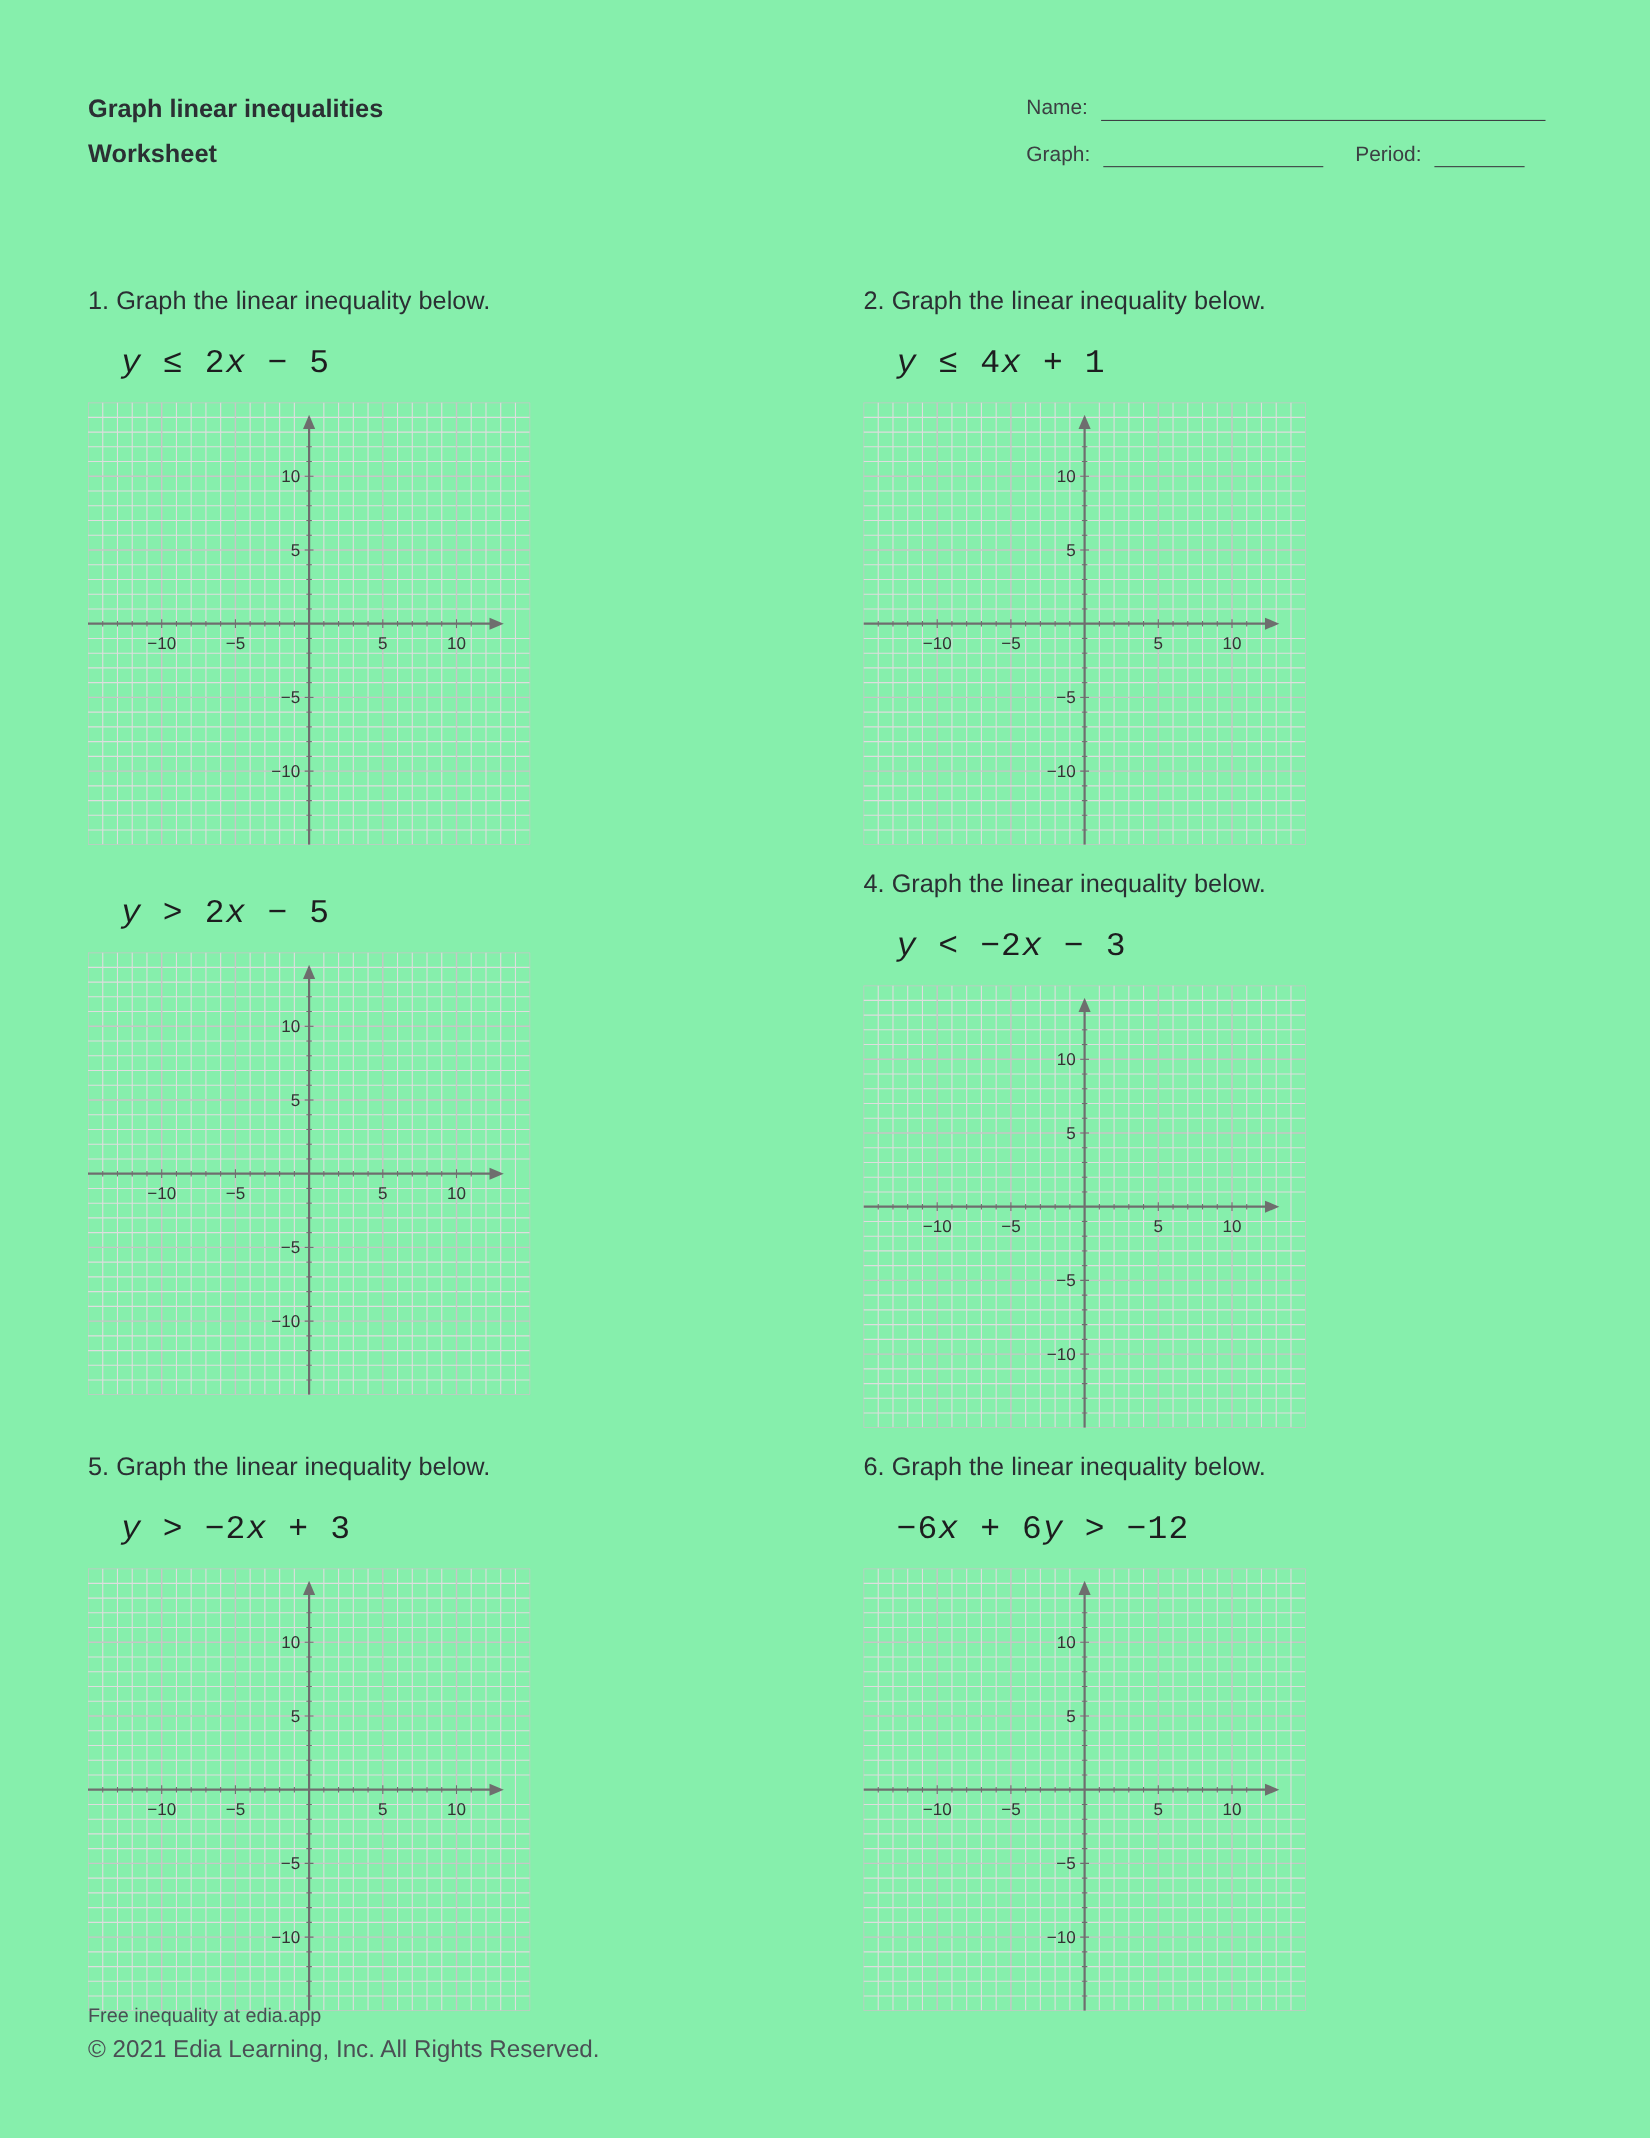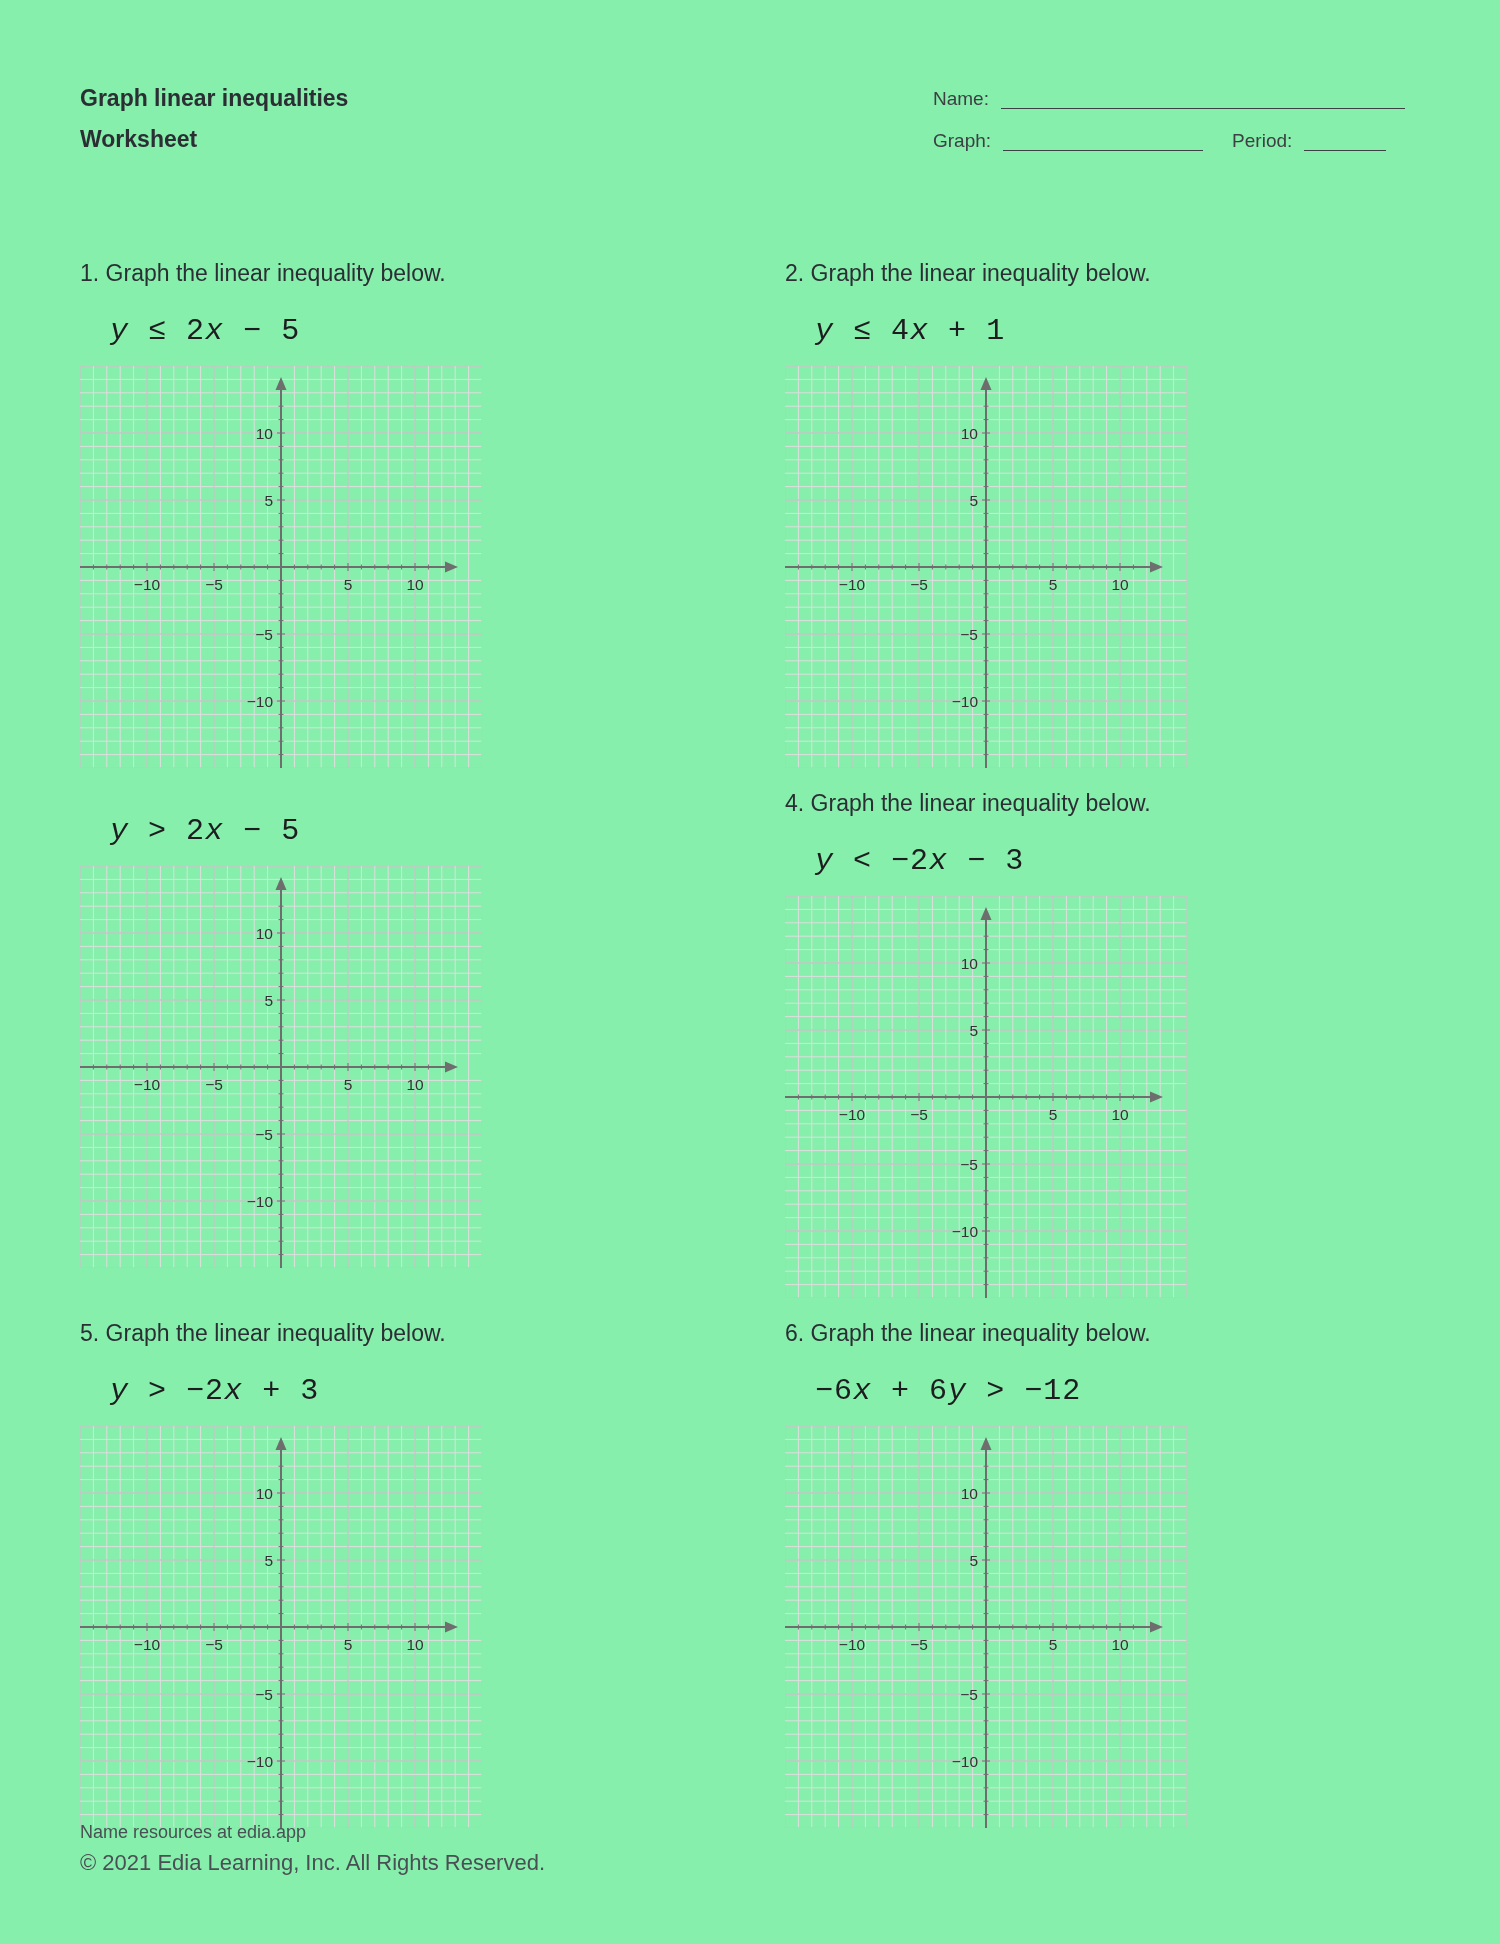--- a/index.html
+++ b/index.html
@@ -10,21 +10,21 @@
     font-family:"Liberation Sans",sans-serif;
     color:#2b2f33;
     overflow:hidden;
   }
   
   .title{
     position:absolute;left:80px;top:78px;
     font-size:23px;font-weight:700;line-height:41px;color:#2b2f33;
   }
   .fields{position:absolute;left:933px;top:88px;width:472px;}
-  .frow{display:flex;align-items:flex-start;font-size:19px;color:#3c4043;margin-bottom:20px;}
+  .frow{display:flex;align-items:center;font-size:19px;color:#3c4043;margin-bottom:20px;}
   .flabel{margin-right:12px;white-space:nowrap;}
   .fline{border-bottom:1.7px solid #3c4043;height:20px;display:inline-block;}
   .fline-name{flex:1;}
   .fline-date{width:200px;}
   .plabel{margin-left:29px;}
   .fline-period{width:82px;}
   
   .problems{
     position:absolute;left:80px;top:258px;
     display:grid;grid-template-columns:705px 705px;grid-auto-rows:530px;
@@ -858,17 +858,17 @@
           <text x="193" y="72.5" text-anchor="end" font-size="15.5" font-family="Liberation Sans, sans-serif" fill="#333333">10</text>
           <text x="193" y="139.5" text-anchor="end" font-size="15.5" font-family="Liberation Sans, sans-serif" fill="#333333">5</text>
           <text x="193" y="273.5" text-anchor="end" font-size="15.5" font-family="Liberation Sans, sans-serif" fill="#333333">−5</text>
           <text x="193" y="340.5" text-anchor="end" font-size="15.5" font-family="Liberation Sans, sans-serif" fill="#333333">−10</text>
         </svg>
     </article>
 
   </section>
 
   <footer class="footer">
-    <div class="f1">Name resources at edia.app</div>
+    <div class="f1">Free inequality at edia.app</div>
     <div class="f2">© 2021 Edia Learning, Inc. All Rights Reserved.</div>
   </footer>
 
 </div>
 
 </body></html>

